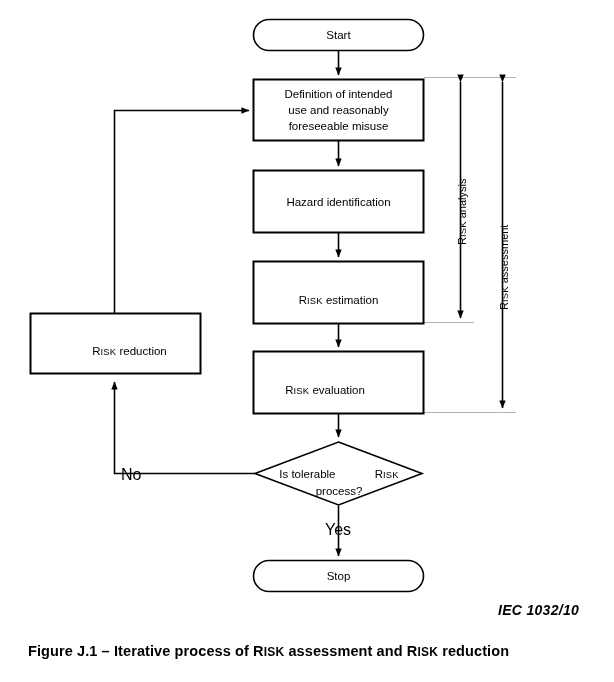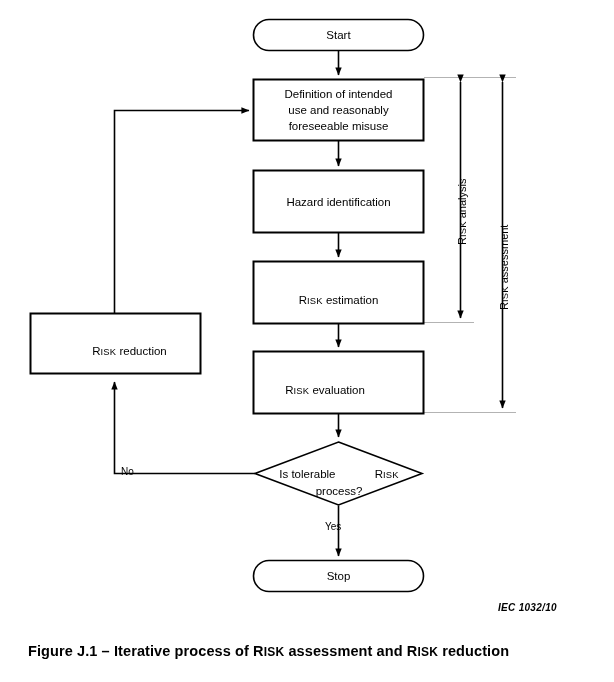--- a/index.html
+++ b/index.html
@@ -38,35 +38,35 @@
     color: #000;
     pointer-events: none;
     white-space: pre-line;
   }
   .sc {
     font-size: 9.4px;
     letter-spacing: 0.2px;
   }
   .edge-label {
     position: absolute;
-    font-size: 10px;
+    font-size: 16px;
     color: #000;
   }
   .bracket-label {
     position: absolute;
     font-size: 11px;
     color: #000;
     transform-origin: 0 0;
     white-space: nowrap;
   }
   .iec-ref {
     position: absolute;
     font-style: italic;
     font-weight: bold;
-    font-size: 10px;
+    font-size: 14px;
     letter-spacing: 0.3px;
   }
   .caption {
     position: absolute;
     font-weight: bold;
     font-size: 14.5px;
     letter-spacing: 0.1px;
     white-space: nowrap;
   }
   .caption .sc {

